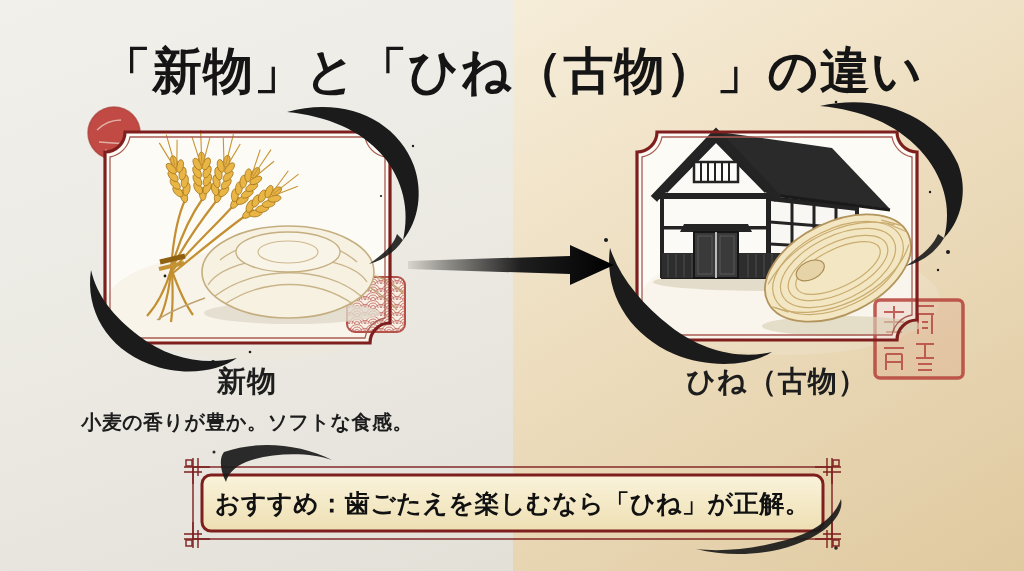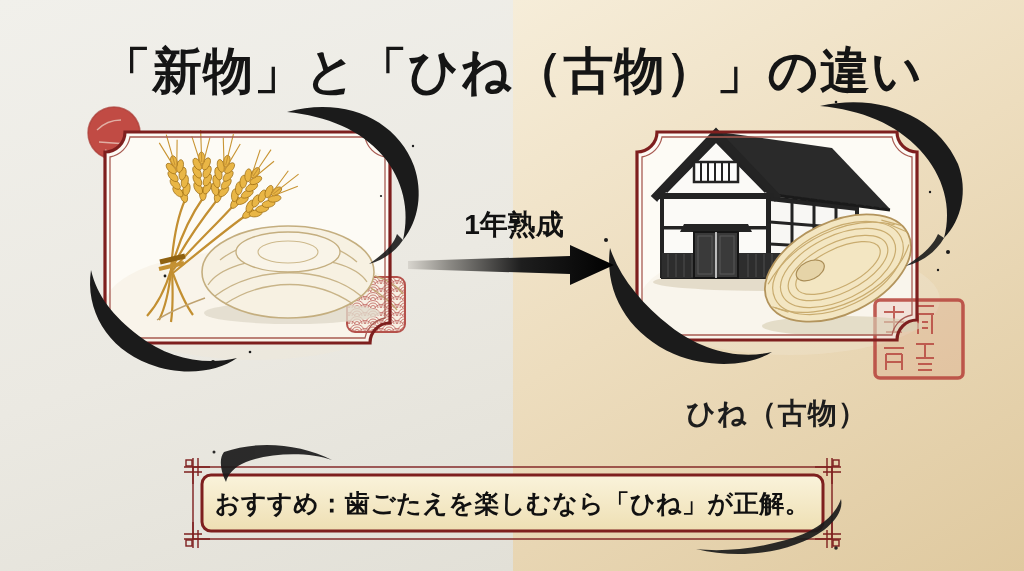--- a/index.html
+++ b/index.html
@@ -9,21 +9,21 @@
   #bg-left{left:0;width:513px;background:linear-gradient(160deg,#F1F0EB 0%,#EBE9E2 55%,#E2E0D7 100%);}
   #bg-right{left:513px;width:511px;background:linear-gradient(150deg,#F6EDD9 0%,#EDDDBE 45%,#DFC99F 100%);}
   #title{position:absolute;left:0;top:38px;width:1024px;text-align:center;
          font-family:"Liberation Serif","DejaVu Serif",serif;font-weight:700;
          font-size:50px;letter-spacing:1px;color:#151515;z-index:4;}
   .panel-svg{position:absolute;z-index:2;overflow:visible;}
   #left-panel-svg{left:45px;top:100px;}
   #right-panel-svg{left:600px;top:100px;}
   .caption{position:absolute;z-index:3;text-align:center;color:#1d1d1d;}
   #left-caption{left:45px;top:362px;width:404px;}
-  #right-caption{left:575px;top:362px;width:404px;margin-top:32px;}
+  #right-caption{left:575px;top:362px;width:404px;}
   .caption .label{font-size:29px;font-weight:700;letter-spacing:1px;}
   .caption .desc{font-size:20px;font-weight:700;margin-top:7px;letter-spacing:.5px;}
   #arrow-label{position:absolute;left:402px;top:206px;width:224px;text-align:center;
                font-size:28px;font-weight:700;color:#111;z-index:3;}
   #arrow-svg{position:absolute;left:400px;top:235px;z-index:3;overflow:visible;}
   #reco-box{position:absolute;left:192px;top:466px;width:641px;height:74px;z-index:4;}
   #reco-border{position:absolute;left:0;top:0;overflow:visible;}
   #reco-text{position:absolute;left:0;top:0;width:641px;height:74px;display:flex;
              align-items:center;justify-content:center;font-size:25px;font-weight:700;
              color:#111;letter-spacing:.5px;}
@@ -212,25 +212,28 @@
       <path d="M10,148 C4,192 28,234 74,254 C110,269 150,266 172,252 C138,260 100,250 70,226 C42,204 20,178 10,148 Z"></path>
       <circle cx="6" cy="140" r="2"></circle>
         <circle cx="150" cy="258" r="1.5"></circle>
       <circle cx="348" cy="152" r="2"></circle>
         <circle cx="338" cy="170" r="1.2"></circle>
       <circle cx="236" cy="2" r="1.3"></circle>
         <circle cx="330" cy="92" r="1.2"></circle>
     </g>
   </svg>
 
+  <div id="left-caption" class="caption">
+    <div class="label">新物</div>
+    <div class="desc">小麦の香りが豊か。ソフトな食感。</div>
+  </div>
   <div id="right-caption" class="caption">
     <div class="label">ひね（古物）</div>
   </div>
 
-  <div id="arrow-label">1年熟成</div>
   <svg id="arrow-svg" width="224" height="60" viewBox="0 0 224 60">
     <defs>
       <linearGradient id="arrowGrad" x1="0" y1="0" x2="1" y2="0">
         <stop offset="0" stop-color="#D8D5CE"></stop>
           <stop offset="0.2" stop-color="#8C8A85"></stop>
         <stop offset="0.55" stop-color="#1E1E1E"></stop>
           <stop offset="1" stop-color="#000000"></stop>
       </linearGradient>
     </defs>
     <polygon points="8,26 170,21 170,10 214,30 170,50 170,39 8,34" fill="url(#arrowGrad)"></polygon>

